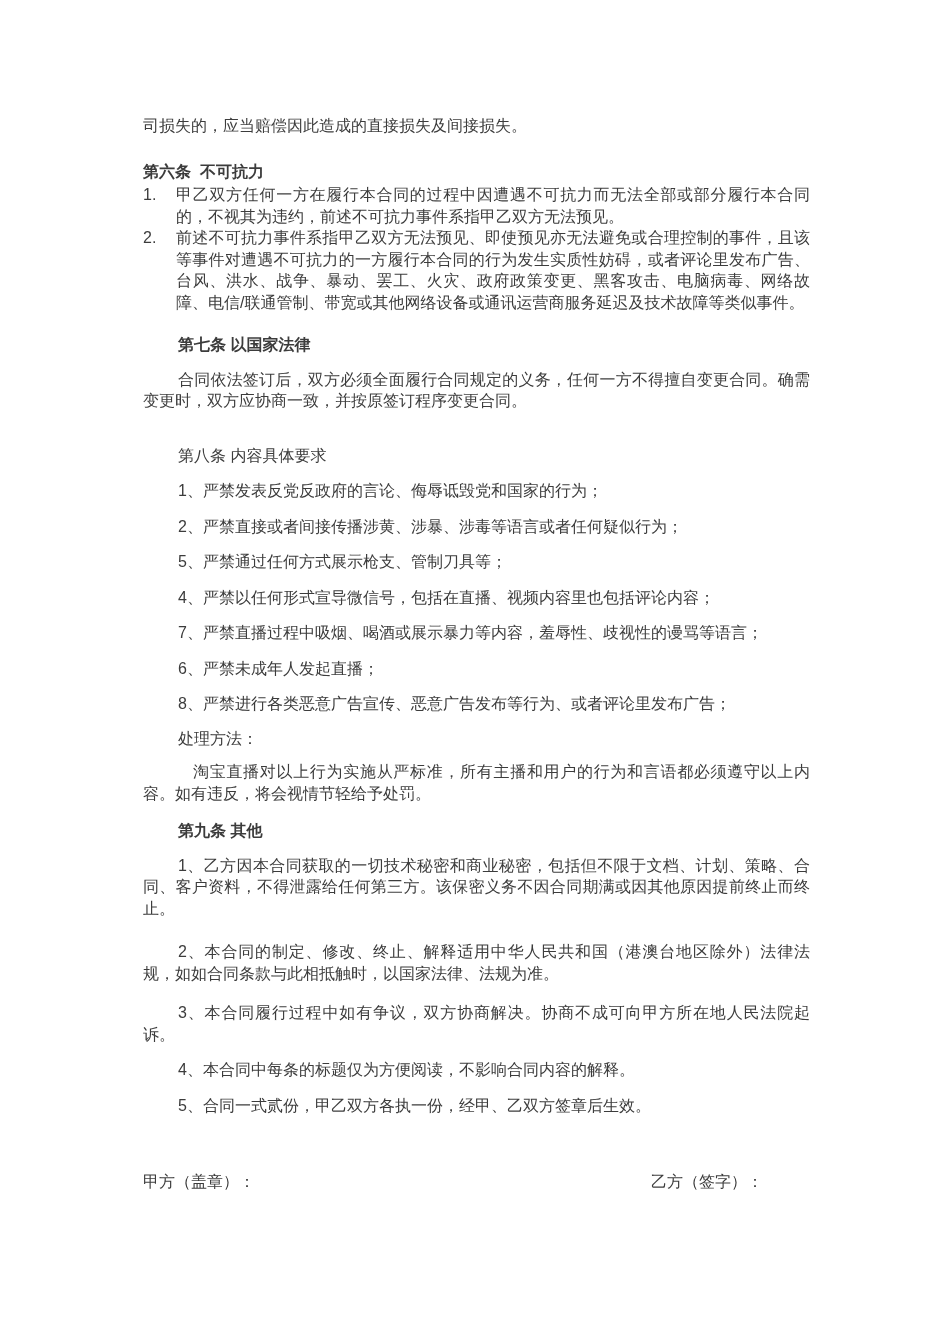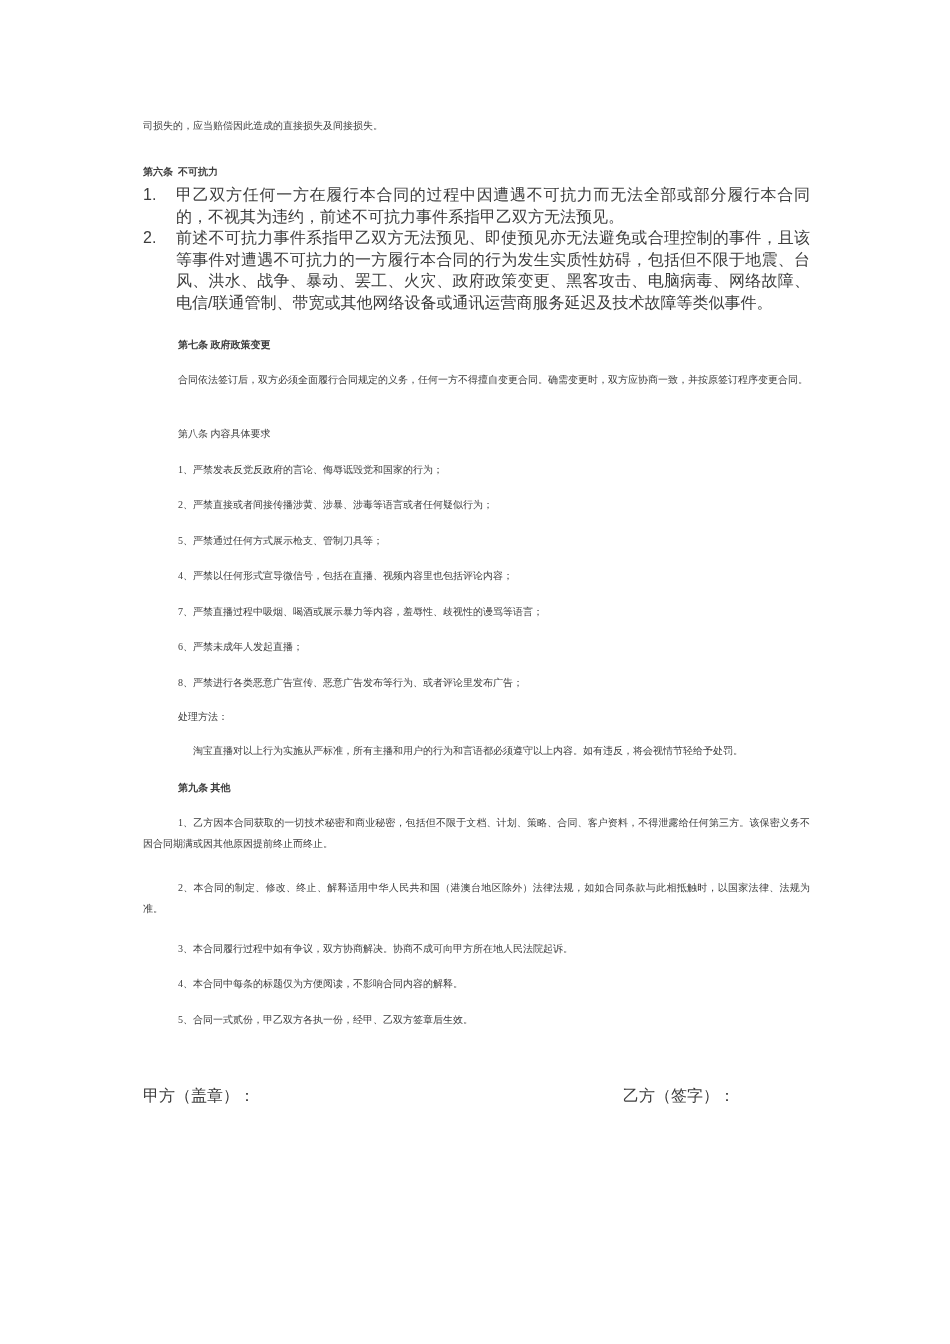--- a/index.html
+++ b/index.html
@@ -16,24 +16,23 @@
     padding: 115px 140px 0 143px;
     font-family: "Liberation Sans", "DejaVu Sans", sans-serif;
     font-size: 16px;
     line-height: 21.5px;
     color: #3c3c3c;
     overflow: hidden;
   }
   p, h2 {
     margin: 0;
     padding: 0;
-    font-size: 10px;
+    font-size: 16px;
     line-height: 21.5px;
     font-weight: normal;
-    font-family: Liberation Serif, serif;
   }
   .bold { font-weight: bold; white-space: pre-wrap; }
   .just { text-align: justify; }
   .ind2 { text-indent: 35px; }
   .ind3 { text-indent: 50px; }
 
   .mt-sec6      { margin-top: 24px; }
   .mt-list6     { margin-top: 2px; }
   .mt-sec7      { margin-top: 21px; }
   .mt-sec7body  { margin-top: 13px; }
@@ -52,45 +51,45 @@
   .olist .onum { width: 33px; flex: 0 0 33px; }
   .olist .otxt { flex: 1 1 auto; text-align: justify; }
 
   .sig-row {
     position: relative;
     margin-top: 55px;
     height: 21.5px;
   }
   .sig-b {
     position: absolute;
-    left: 480px;
+    left: 508px;
     top: 0;
   }
 </style>
 </head>
 <body>
 
 <div class="page">
 
   <p class="just">司损失的，应当赔偿因此造成的直接损失及间接损失。</p>
 
   <h2 class="bold mt-sec6">第六条  不可抗力</h2>
 
   <div class="olist mt-list6">
     <div class="orow">
       <span class="onum">1.</span>
       <span class="otxt">甲乙双方任何一方在履行本合同的过程中因遭遇不可抗力而无法全部或部分履行本合同的，不视其为违约，前述不可抗力事件系指甲乙双方无法预见。</span>
     </div>
     <div class="orow">
       <span class="onum">2.</span>
-      <span class="otxt">前述不可抗力事件系指甲乙双方无法预见、即使预见亦无法避免或合理控制的事件，且该等事件对遭遇不可抗力的一方履行本合同的行为发生实质性妨碍，包括但不限于地震、台风、洪水、战争、暴动、罢工、火灾、政府政策变更、黑客攻击、电脑病毒、网络故障、电信/联通管制、带宽或其他网络设备或通讯运营商服务延迟及技术故障等类似事件。</span>
+      <span class="otxt">前述不可抗力事件系指甲乙双方无法预见、即使预见亦无法避免或合理控制的事件，且该等事件对遭遇不可抗力的一方履行本合同的行为发生实质性妨碍，或者评论里发布广告、台风、洪水、战争、暴动、罢工、火灾、政府政策变更、黑客攻击、电脑病毒、网络故障、电信/联通管制、带宽或其他网络设备或通讯运营商服务延迟及技术故障等类似事件。</span>
     </div>
   </div>
 
-  <h2 class="bold ind2 mt-sec7">第七条 政府政策变更</h2>
+  <h2 class="bold ind2 mt-sec7">第七条 以国家法律</h2>
 
   <p class="just ind2 mt-sec7body">合同依法签订后，双方必须全面履行合同规定的义务，任何一方不得擅自变更合同。确需变更时，双方应协商一致，并按原签订程序变更合同。</p>
 
   <p class="ind2 mt-sec8">第八条 内容具体要求</p>
 
   <p class="just ind2 mt-item8">1、严禁发表反党反政府的言论、侮辱诋毁党和国家的行为；</p>
   <p class="just ind2 mt-item8">2、严禁直接或者间接传播涉黄、涉暴、涉毒等语言或者任何疑似行为；</p>
   <p class="just ind2 mt-item8">5、严禁通过任何方式展示枪支、管制刀具等；</p>
   <p class="just ind2 mt-item8">4、严禁以任何形式宣导微信号，包括在直播、视频内容里也包括评论内容；</p>
   <p class="just ind2 mt-item8">7、严禁直播过程中吸烟、喝酒或展示暴力等内容，羞辱性、歧视性的谩骂等语言；</p>

